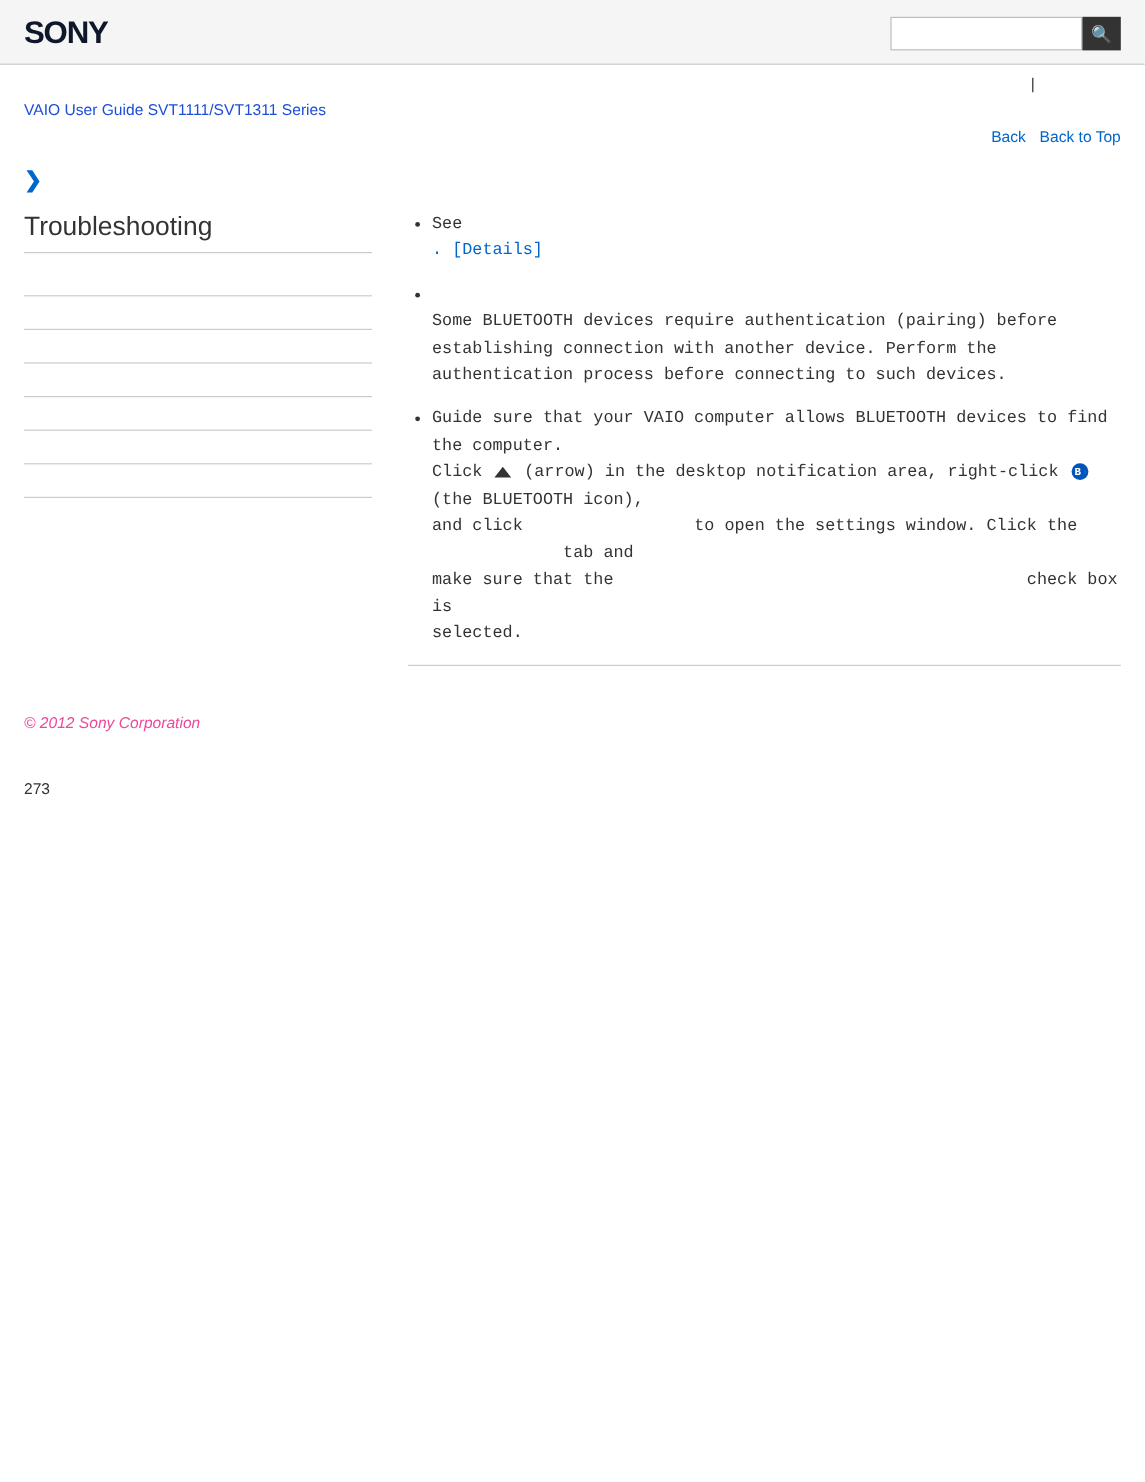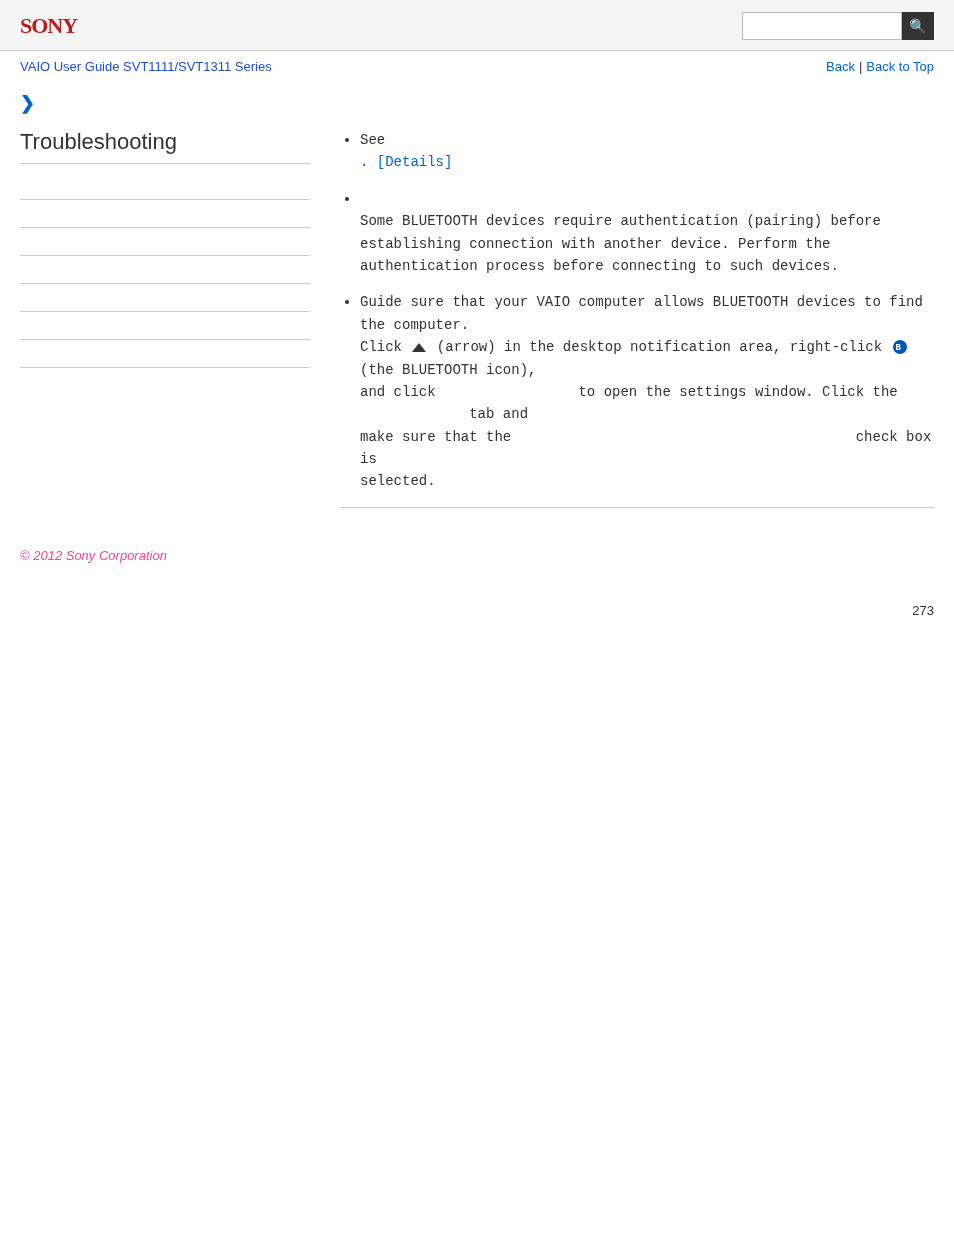--- a/index.html
+++ b/index.html
@@ -15,24 +15,24 @@
     
     .header {
       display: flex;
       align-items: center;
       justify-content: space-between;
       padding: 12px 20px 10px 20px;
       border-bottom: 1px solid #ccc;
       background: #f5f5f5;
     }
     .sony-logo {
-      font-size: 22px;
+      font-size: 26px;
       font-weight: 900;
-      font-family: Liberation Serif, serif;
-      color: #b91c1c;
+      font-family: Liberation Sans, sans-serif;
+      color: #0f172a;
       letter-spacing: -1px;
     }
     .search-area {
       display: flex;
       align-items: center;
     }
     .search-input {
       width: 160px;
       height: 28px;
       border: 1px solid #bbb;
@@ -66,20 +66,21 @@
       font-size: 13px;
     }
     .nav-links {
       display: flex;
       gap: 4px;
       font-size: 13px;
     }
     .nav-links a {
       color: #0066cc;
       text-decoration: none;
+      margin-top: 44px;
     }
     .nav-separator { color: #333; }
 
     
     .chevron-row {
       padding: 10px 20px 5px 20px;
     }
     .chevron-icon {
       color: #0066cc;
       font-size: 18px;
@@ -173,21 +174,21 @@
     
     .footer {
       padding: 30px 20px 20px 20px;
       font-size: 13px;
       color: #ec4899;
       font-style: italic;
     }
 
     
     .page-number {
-      text-align: right;
+      text-align: left;
       padding: 20px;
       font-size: 13px;
       color: #333;
     }
   </style>
 </head>
 <body>
 
 <div class="header">
   <div class="sony-logo">SONY</div>

